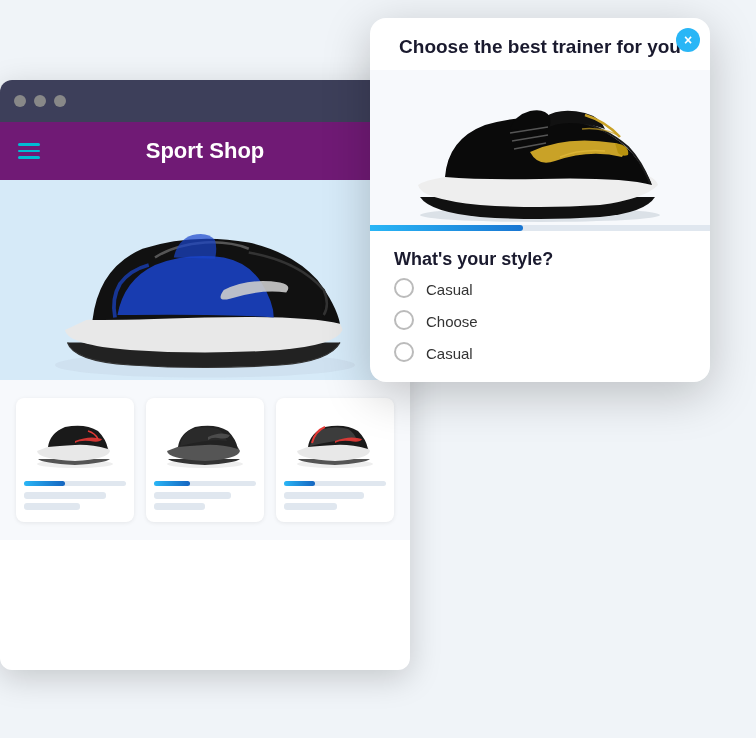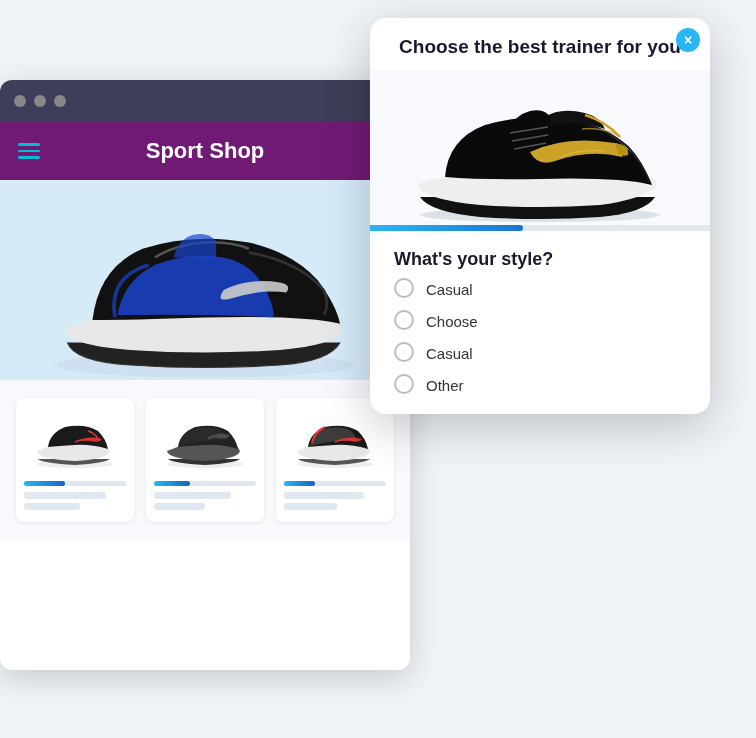--- a/index.html
+++ b/index.html
@@ -404,18 +404,14 @@
       <span class="radio-label">Casual</span>
     </div>
     <div class="radio-option">
       <div class="radio-circle"></div>
       <span class="radio-label">Choose</span>
     </div>
     <div class="radio-option">
       <div class="radio-circle"></div>
       <span class="radio-label">Casual</span>
     </div>
-    <div class="radio-option">
-      <div class="radio-circle"></div>
-      <span class="radio-label">Other</span>
-    </div>
   </div>
 </div>
 
 </body></html>

